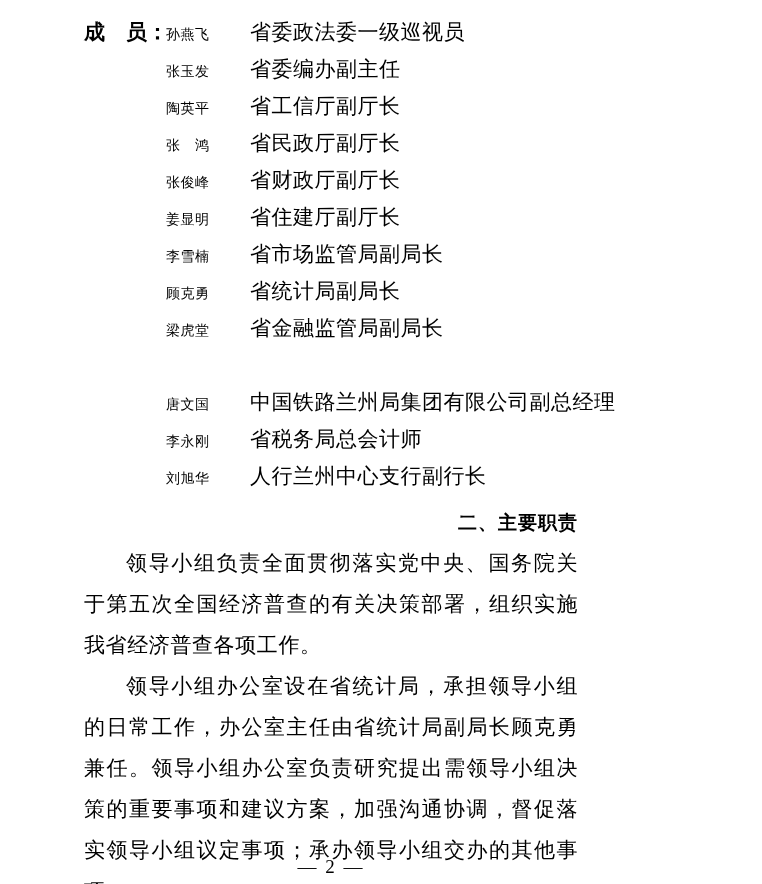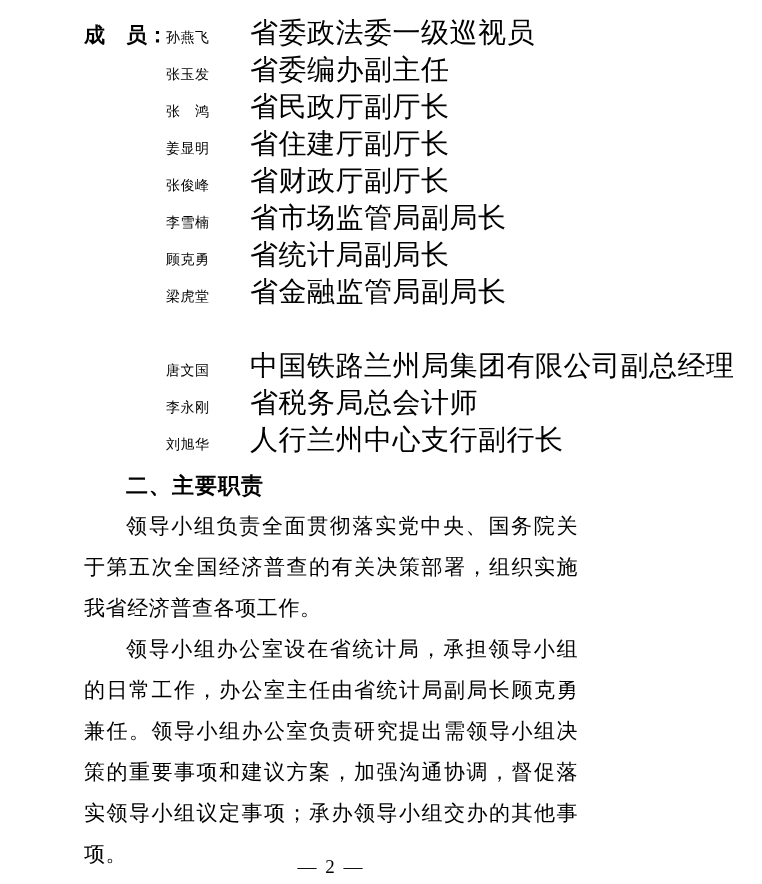--- a/index.html
+++ b/index.html
@@ -42,32 +42,33 @@
     letter-spacing: 0px;
     text-align: left;
   }
   .name-cell {
     width: 84px;
     flex: 0 0 84px;
     font-size: 14px;
     letter-spacing: 0.5px;
   }
   .title-cell {
-    font-size: 28px;
+    font-size: 21px;
     letter-spacing: 0.5px;
   }
   
   .section-heading {
-    font-size: 22px;
+    font-size: 19px;
     font-weight: bold;
     margin-top: 10px;
     margin-bottom: 2px;
     text-indent: 42px;
     letter-spacing: 1px;
     line-height: 36px;
+    text-align: right;
   }
   
   .para {
     font-size: 21px;
     line-height: 41px;
     text-indent: 42px;
     text-align: justify;
     text-justify: inter-ideograph;
     letter-spacing: 0.6px;
     margin: 0;
@@ -98,37 +99,42 @@
       <div class="name-cell">孙燕飞</div>
       <div class="title-cell">省委政法委一级巡视员</div>
     </div>
 
     <div class="member-row">
       <div class="label-cell"></div>
       <div class="name-cell">张玉发</div>
       <div class="title-cell">省委编办副主任</div>
     </div>
 
+    <div class="member-row">
+      <div class="label-cell"></div>
+      <div class="name-cell">陶英平</div>
+      <div class="title-cell">省工信厅副厅长</div>
+    </div>
 
     <div class="member-row">
       <div class="label-cell"></div>
       <div class="name-cell">张　鸿</div>
       <div class="title-cell">省民政厅副厅长</div>
     </div>
 
     <div class="member-row">
       <div class="label-cell"></div>
-      <div class="name-cell">姜显明</div>
-      <div class="title-cell">省住建厅副厅长</div>
+      <div class="name-cell">张俊峰</div>
+      <div class="title-cell">省财政厅副厅长</div>
     </div>
 
     <div class="member-row">
       <div class="label-cell"></div>
-      <div class="name-cell">张俊峰</div>
-      <div class="title-cell">省财政厅副厅长</div>
+      <div class="name-cell">姜显明</div>
+      <div class="title-cell">省住建厅副厅长</div>
     </div>
 
 
     <div class="member-row">
       <div class="label-cell"></div>
       <div class="name-cell">李雪楠</div>
       <div class="title-cell">省市场监管局副局长</div>
     </div>
 
     <div class="member-row">

